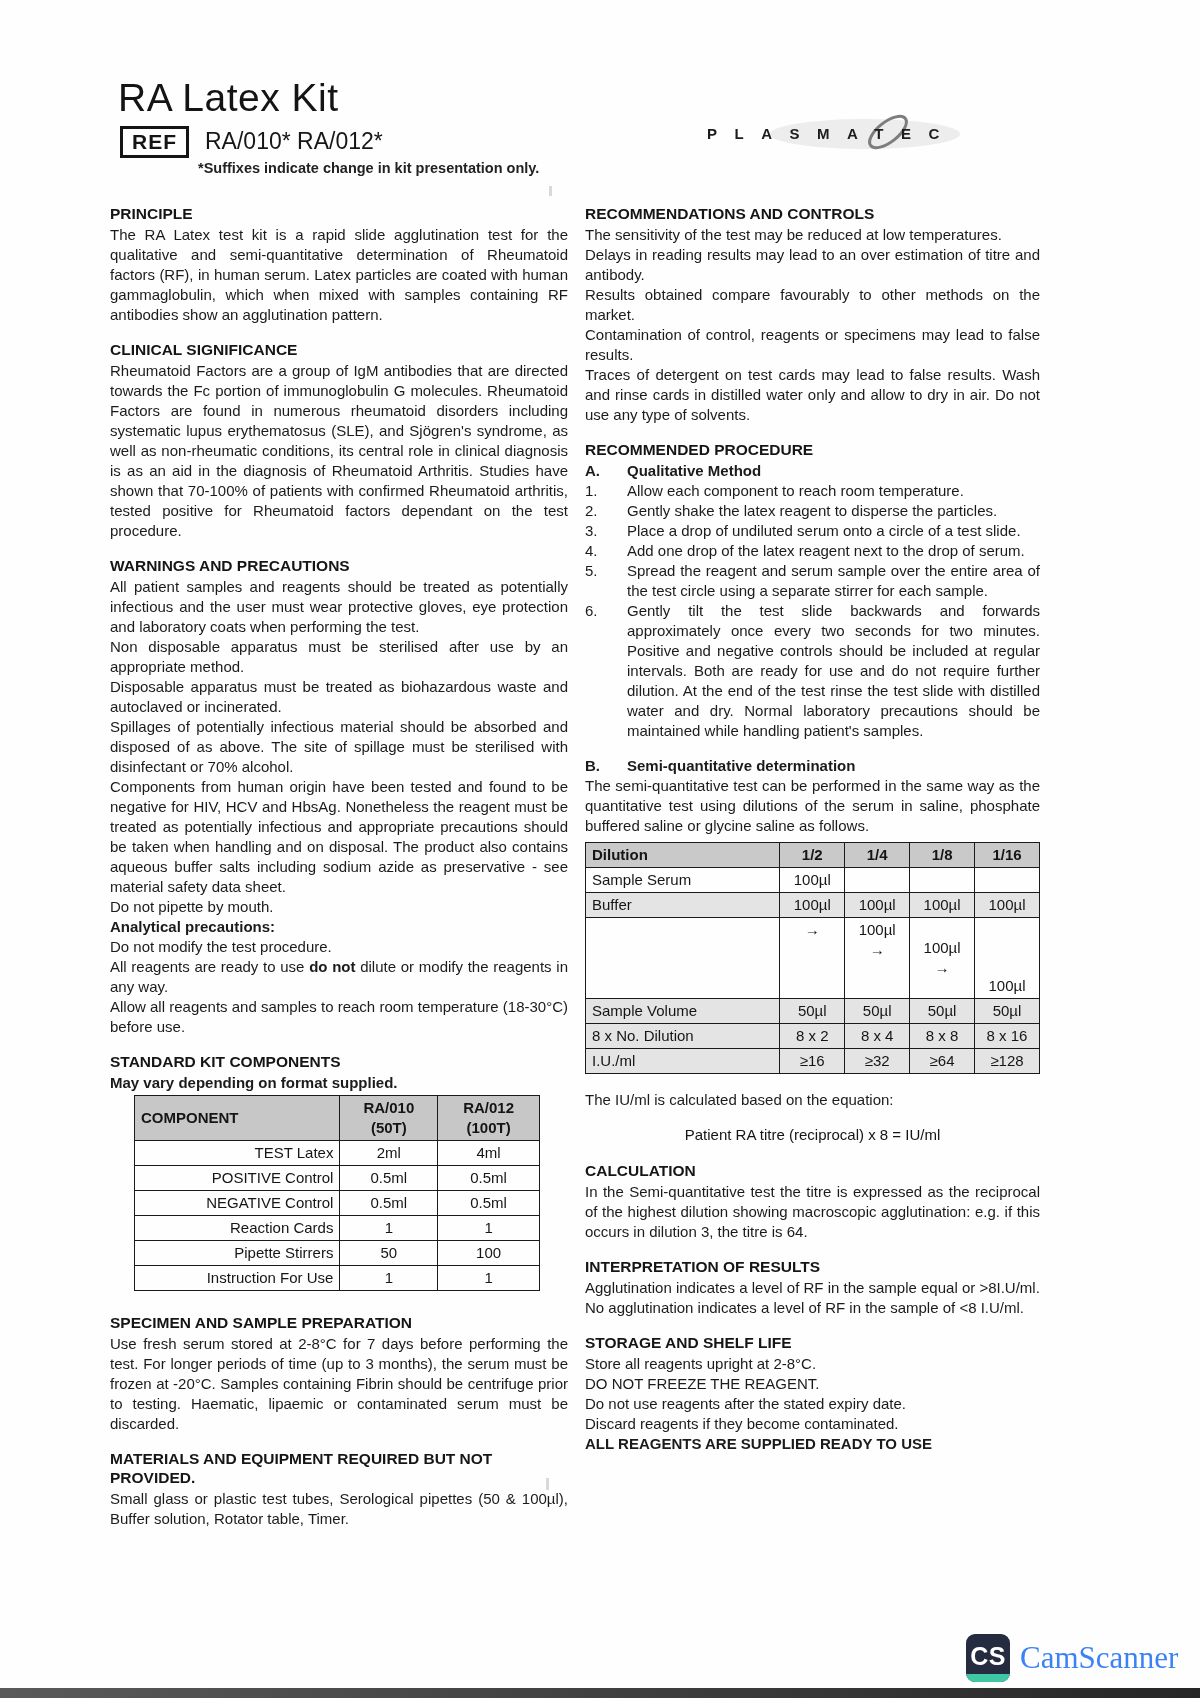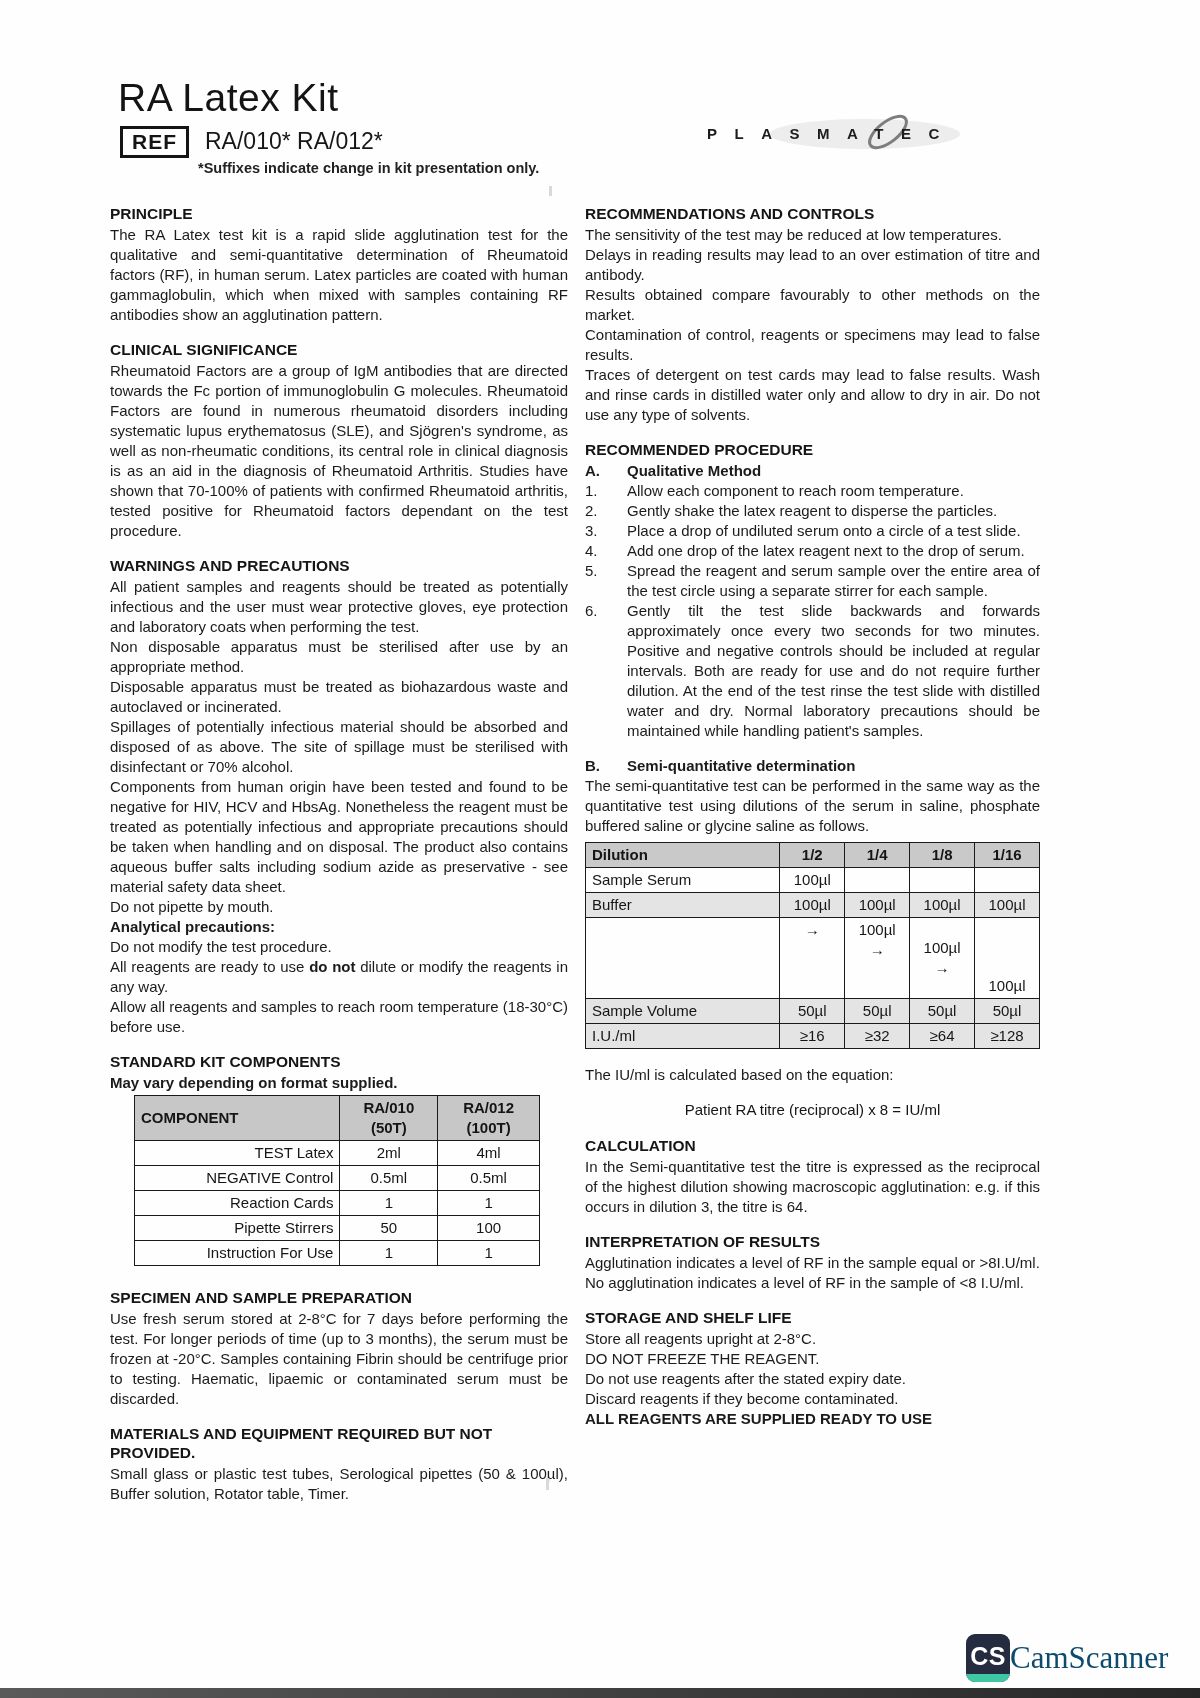--- a/index.html
+++ b/index.html
@@ -70,22 +70,22 @@
   .scan-artifact{position:absolute;background:#d9d9d9;}
   .footer-scanner{position:absolute;left:966px;top:1634px;display:flex;align-items:center;}
   .cs-badge{
     position:relative;width:44px;height:48px;border-radius:9px;
     background:#262c40;overflow:hidden;flex:none;
     display:flex;align-items:center;justify-content:center;
   }
   .cs-badge span{color:#ffffff;font-weight:bold;font-size:25px;letter-spacing:0.5px;margin-top:-4px;}
   .cs-strip{position:absolute;left:0;right:0;bottom:0;height:8px;background:#3fc7a3;}
   .scanner-name{
-    margin-left:0;font-family:"Liberation Serif","DejaVu Serif",serif;
-    font-size:31px;color:#0c4a6e;
+    margin-left:10px;font-family:"Liberation Serif","DejaVu Serif",serif;
+    font-size:31px;color:#3b82f6;
   }
   .bottom-band{
     position:absolute;left:0;right:0;bottom:0;height:10px;
     background:linear-gradient(to right,#5a5a5a,#262626);
   }
 </style>
 </head>
 <body>
 
 <div class="page">
@@ -149,20 +149,25 @@
 (100T)</th>
           </tr>
         </thead>
         <tbody>
           <tr>
             <td>TEST Latex</td>
             <td>2ml</td>
             <td>4ml</td>
           </tr>
           <tr>
+            <td>POSITIVE Control</td>
+            <td>0.5ml</td>
+            <td>0.5ml</td>
+          </tr>
+          <tr>
             <td>NEGATIVE Control</td>
             <td>0.5ml</td>
             <td>0.5ml</td>
           </tr>
           <tr>
             <td>Reaction Cards</td>
             <td>1</td>
             <td>1</td>
           </tr>
           <tr>
@@ -283,20 +288,27 @@
             <td class="preline t-bot">100µl</td>
           </tr>
           <tr class="shaded">
             <td>Sample Volume</td>
             <td>50µl</td>
             <td>50µl</td>
             <td>50µl</td>
             <td>50µl</td>
           </tr>
           <tr class="shaded">
+            <td>8 x No. Dilution</td>
+            <td>8 x 2</td>
+            <td>8 x 4</td>
+            <td>8 x 8</td>
+            <td>8 x 16</td>
+          </tr>
+          <tr class="shaded">
             <td>I.U./ml</td>
             <td>≥16</td>
             <td>≥32</td>
             <td>≥64</td>
             <td>≥128</td>
           </tr>
         </tbody>
       </table>
     </div>
 

